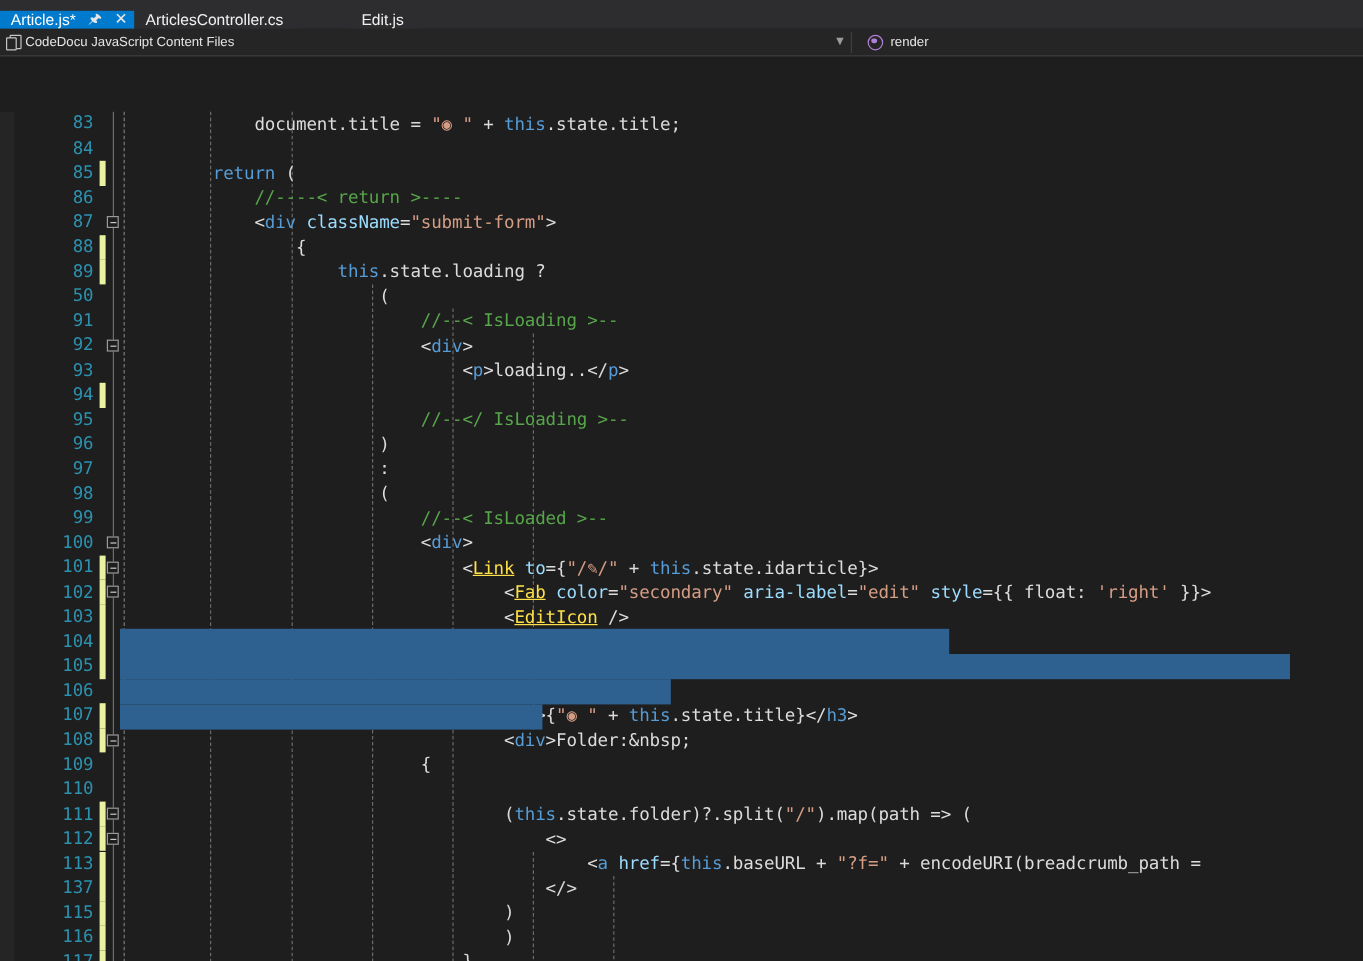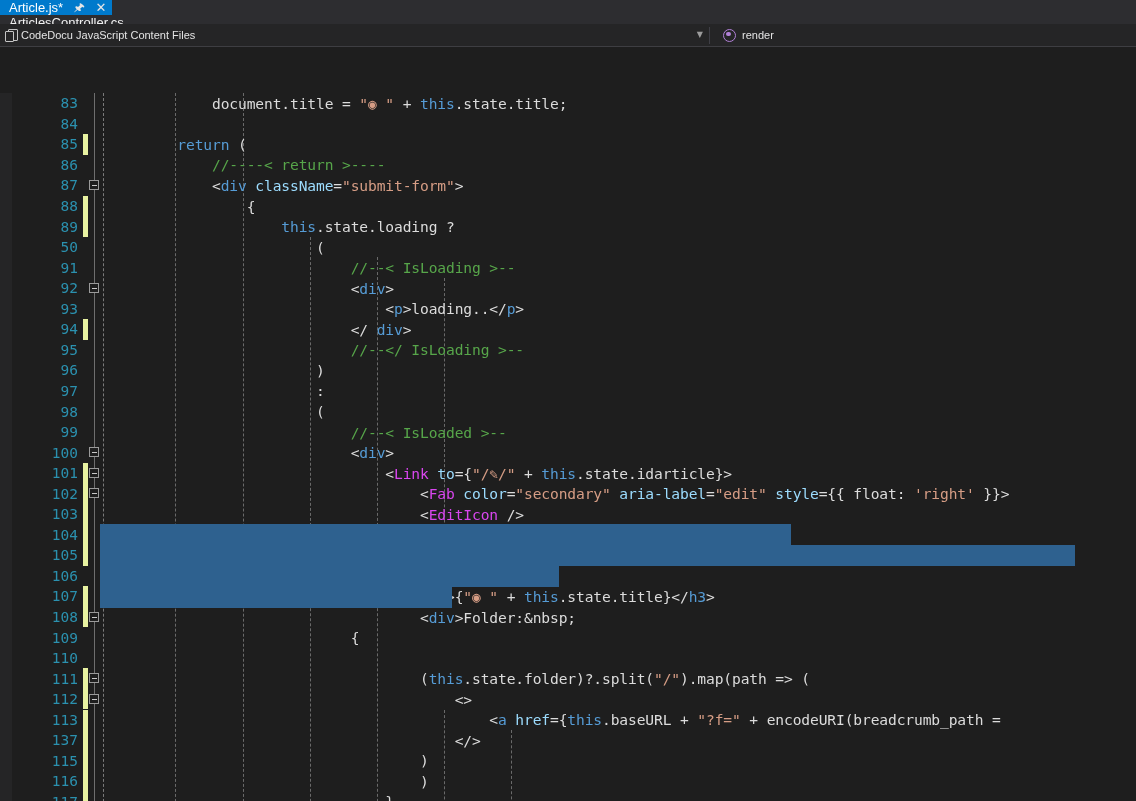--- a/index.html
+++ b/index.html
@@ -9,23 +9,22 @@
     width: 1136px; height: 801px;
     overflow: hidden;
     font-family: "DejaVu Sans Mono", monospace;
   }
 
   
   #tabbar {
     height: 24px;
     background: #2D2D30;
     display: flex;
-    align-items: flex-start;
-    position: relative;
-    flex-direction: column;
+    align-items: flex-end;
+    position: relative;
   }
   .tab {
     display: flex;
     align-items: center;
     padding: 0 6px 0 9px;
     font-family: "Liberation Sans", sans-serif;
     font-size: 13px;
     color: #F1F1F1;
     white-space: nowrap;
     cursor: default;
@@ -221,21 +220,21 @@
 
   
   .sel {
     position: absolute;
     background: #2E618F;
     z-index: 1;
   }
 
   
   .c-tag      { color: #569CD6; }   
-  .c-comp     { color: #d946ef; }   
+  .c-comp     { color: #fde047; text-decoration: underline; }   
   .c-attr     { color: #9CDCFE; }   
   .c-str      { color: #D69D85; }   
   .c-cmt      { color: #57A64A; }   
   .c-kw       { color: #569CD6; }   
   .c-plain    { color: #DCDCDC; }
   .c-punc     { color: #DCDCDC; }
   .c-this     { color: #569CD6; }
   .c-eye      { color: #D69D85; }
 
   .zcaret {
@@ -300,21 +299,21 @@
       <div class="row" style="position: absolute; left: 0px; right: 0px; top: 20.55px; height: 20.55px;"><div class="lineno">84</div><div class="code"></div></div>
       <div class="row" style="position: absolute; left: 0px; right: 0px; top: 41.1px; height: 20.55px;"><div class="lineno">85</div><div class="changebar"></div><div class="code"><span class="c-plain">        </span><span class="c-kw">return</span><span class="c-plain"> (</span></div></div>
       <div class="row" style="position: absolute; left: 0px; right: 0px; top: 61.65px; height: 20.55px;"><div class="lineno">86</div><div class="code"><span class="c-cmt">            //----&lt; return &gt;----</span></div></div>
       <div class="row" style="position: absolute; left: 0px; right: 0px; top: 82.2px; height: 20.55px;"><div class="lineno">87</div><div class="outline"></div><div class="code"><span class="c-punc">            &lt;</span><span class="c-tag">div</span><span class="c-plain"> </span><span class="c-attr">className</span><span class="c-plain">=</span><span class="c-str">"submit-form"</span><span class="c-punc">&gt;</span></div></div>
       <div class="row" style="position: absolute; left: 0px; right: 0px; top: 102.75px; height: 20.55px;"><div class="lineno">88</div><div class="changebar"></div><div class="code"><span class="c-plain">                {</span></div></div>
       <div class="row" style="position: absolute; left: 0px; right: 0px; top: 123.3px; height: 20.55px;"><div class="lineno">89</div><div class="changebar"></div><div class="code"><span class="c-plain">                    </span><span class="c-this">this</span><span class="c-plain">.state.loading ?</span></div></div>
       <div class="row" style="position: absolute; left: 0px; right: 0px; top: 143.85px; height: 20.55px;"><div class="lineno">50</div><div class="code"><span class="c-plain">                        (</span></div></div>
       <div class="row" style="position: absolute; left: 0px; right: 0px; top: 164.4px; height: 20.55px;"><div class="lineno">91</div><div class="code"><span class="c-cmt">                            //--&lt; IsLoading &gt;--</span></div></div>
       <div class="row" style="position: absolute; left: 0px; right: 0px; top: 184.95px; height: 20.55px;"><div class="lineno">92</div><div class="outline"></div><div class="code"><span class="c-punc">                            &lt;</span><span class="c-tag">div</span><span class="c-punc">&gt;</span></div></div>
       <div class="row" style="position: absolute; left: 0px; right: 0px; top: 205.5px; height: 20.55px;"><div class="lineno">93</div><div class="code"><span class="c-punc">                                &lt;</span><span class="c-tag">p</span><span class="c-punc">&gt;loading..&lt;/</span><span class="c-tag">p</span><span class="c-punc">&gt;</span></div></div>
-      <div class="row" style="position: absolute; left: 0px; right: 0px; top: 226.05px; height: 20.55px;"><div class="lineno">94</div><div class="changebar"></div><div class="code"><span class="c-punc">                            &lt;/ </span><span class="c-tag">div</span><span class="c-punc">&gt;</span></div></div>
+      <div class="row" style="position: absolute; left: 0px; right: 0px; top: 226.05px; height: 20.55px;"><div class="lineno">94</div><div class="changebar"></div></div>
       <div class="row" style="position: absolute; left: 0px; right: 0px; top: 246.6px; height: 20.55px;"><div class="lineno">95</div><div class="code"><span class="c-cmt">                            //--&lt;/ IsLoading &gt;--</span></div></div>
       <div class="row" style="position: absolute; left: 0px; right: 0px; top: 267.15px; height: 20.55px;"><div class="lineno">96</div><div class="code"><span class="c-plain">                        )</span></div></div>
       <div class="row" style="position: absolute; left: 0px; right: 0px; top: 287.7px; height: 20.55px;"><div class="lineno">97</div><div class="code"><span class="c-plain">                        :</span></div></div>
       <div class="row" style="position: absolute; left: 0px; right: 0px; top: 308.25px; height: 20.55px;"><div class="lineno">98</div><div class="code"><span class="c-plain">                        (</span></div></div>
       <div class="row" style="position: absolute; left: 0px; right: 0px; top: 328.8px; height: 20.55px;"><div class="lineno">99</div><div class="code"><span class="c-cmt">                            //--&lt; IsLoaded &gt;--</span></div></div>
       <div class="row" style="position: absolute; left: 0px; right: 0px; top: 349.35px; height: 20.55px;"><div class="lineno">100</div><div class="outline"></div><div class="code"><span class="c-punc">                            &lt;</span><span class="c-tag">div</span><span class="c-punc">&gt;</span></div></div>
       <div class="row" style="position: absolute; left: 0px; right: 0px; top: 369.9px; height: 20.55px;"><div class="lineno">101</div><div class="changebar"></div><div class="outline"></div><div class="code"><span class="c-punc">                                &lt;</span><span class="c-comp">Link</span><span class="c-plain"> </span><span class="c-attr">to</span><span class="c-plain">={</span><span class="c-str">"/✎/"</span><span class="c-plain"> + </span><span class="c-this">this</span><span class="c-plain">.state.idarticle}&gt;</span></div></div>
       <div class="row" style="position: absolute; left: 0px; right: 0px; top: 390.45px; height: 20.55px;"><div class="lineno">102</div><div class="changebar"></div><div class="outline"></div><div class="code"><span class="c-punc">                                    &lt;</span><span class="c-comp">Fab</span><span class="c-plain"> </span><span class="c-attr">color</span><span class="c-plain">=</span><span class="c-str">"secondary"</span><span class="c-plain"> </span><span class="c-attr">aria-label</span><span class="c-plain">=</span><span class="c-str">"edit"</span><span class="c-plain"> </span><span class="c-attr">style</span><span class="c-plain">={{ float: </span><span class="c-str">'right'</span><span class="c-plain"> }}&gt;</span></div></div>
       <div class="row" style="position: absolute; left: 0px; right: 5px; top: 411px; height: 20.55px;"><div class="lineno">103</div><div class="changebar"></div><div class="code"><span class="c-punc">                                    &lt;</span><span class="c-comp">EditIcon</span><span class="c-plain"> /&gt;</span></div></div>
       <div class="row" style="position: absolute; left: 0px; right: 0px; top: 431.55px; height: 20.55px;"><div class="lineno">104</div><div class="changebar"></div><div class="code"><span class="c-punc">                                &lt;/</span><span class="c-comp">Fab</span><span class="c-punc">&gt;</span></div></div>

